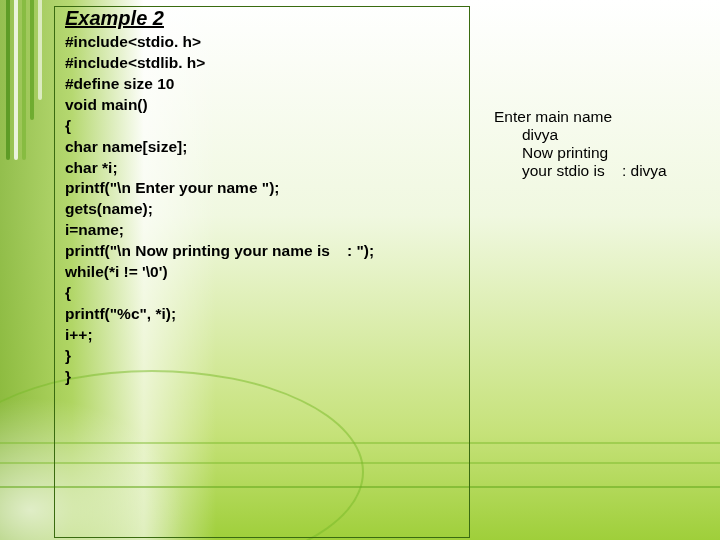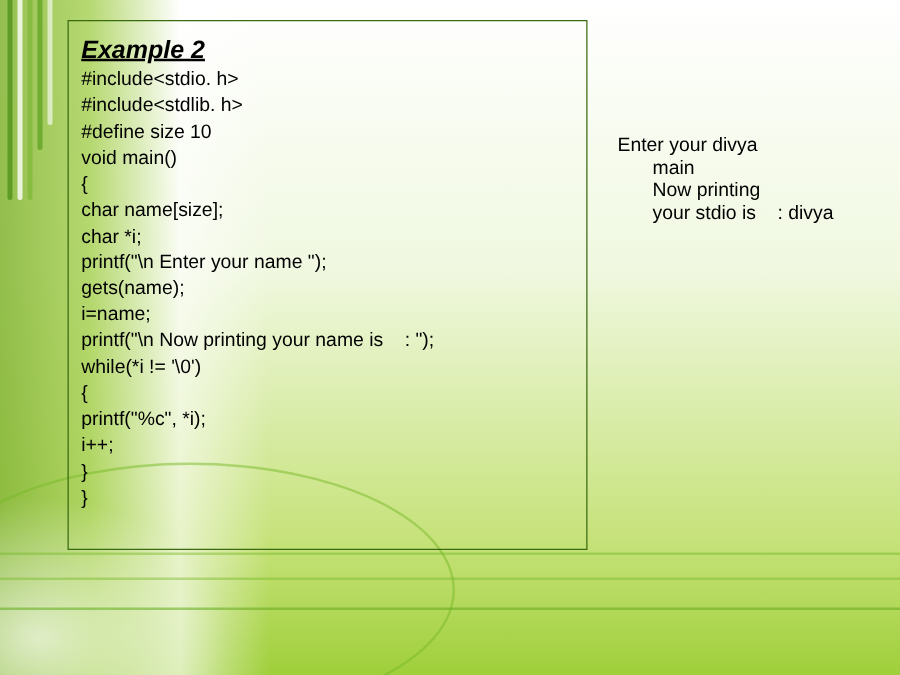--- a/index.html
+++ b/index.html
@@ -20,23 +20,23 @@
   .s3{left:22px;background:rgba(120,180,50,0.6)}
   .s4{left:30px;background:rgba(90,160,30,0.7);height:120px}
   .s5{left:38px;background:rgba(255,255,255,0.6);height:100px}
 
   .deco-line{position:absolute;left:0;width:720px;height:2px;background:rgba(120,185,40,0.45)}
   .dl1{top:442px}
   .dl2{top:462px}
   .dl3{top:486px;background:rgba(100,170,30,0.55)}
   .curve{position:absolute;left:-60px;top:370px;width:420px;height:200px;border:2px solid rgba(120,185,40,0.5);border-radius:50%;background:transparent}
 
-  .codebox{position:absolute;left:54px;top:16px;width:416px;height:424px;border:1.5px solid #3a6b10;padding:12px 10px;box-sizing:border-box;background:transparent}
+  .codebox{position:absolute;left:54px;top:6px;width:416px;height:532px;border:1.5px solid #3a6b10;padding:0 10px;box-sizing:border-box;background:transparent}
   .title{font-style:italic;font-weight:700;text-decoration:underline;font-size:20px;color:#000;margin-bottom:2px}
-  .code{font-weight:400;font-size:15.5px;line-height:1.35;color:#000;white-space:pre}
+  .code{font-weight:700;font-size:15.5px;line-height:1.35;color:#000;white-space:pre}
   .output{position:absolute;left:494px;top:108px;font-size:15.5px;font-weight:500;color:#000;white-space:pre}
   .output .indent{padding-left:28px;display:inline-block}
 </style>
 </head>
 <body>
 
 <div class="slide">
   <div class="strip s1"></div>
   <div class="strip s2"></div>
   <div class="strip s3"></div>
@@ -62,17 +62,17 @@
 <span>i=name;</span>
 <span>printf("\n Now printing your name is    : ");</span>
 <span>while(*i != '\0')</span>
 <span>{</span>
 <span>printf("%c", *i);</span>
 <span>i++;</span>
 <span>}</span>
 <span>}</span></div>
   </div>
 
-  <div class="output"><span>Enter your divya</span>
-<span class="indent">main</span>
+  <div class="output"><span>Enter main name</span>
+<span class="indent">divya</span>
 <span class="indent">Now printing</span>
 <span class="indent">your stdio is    : divya</span></div>
 </div>
 
 </body></html>

